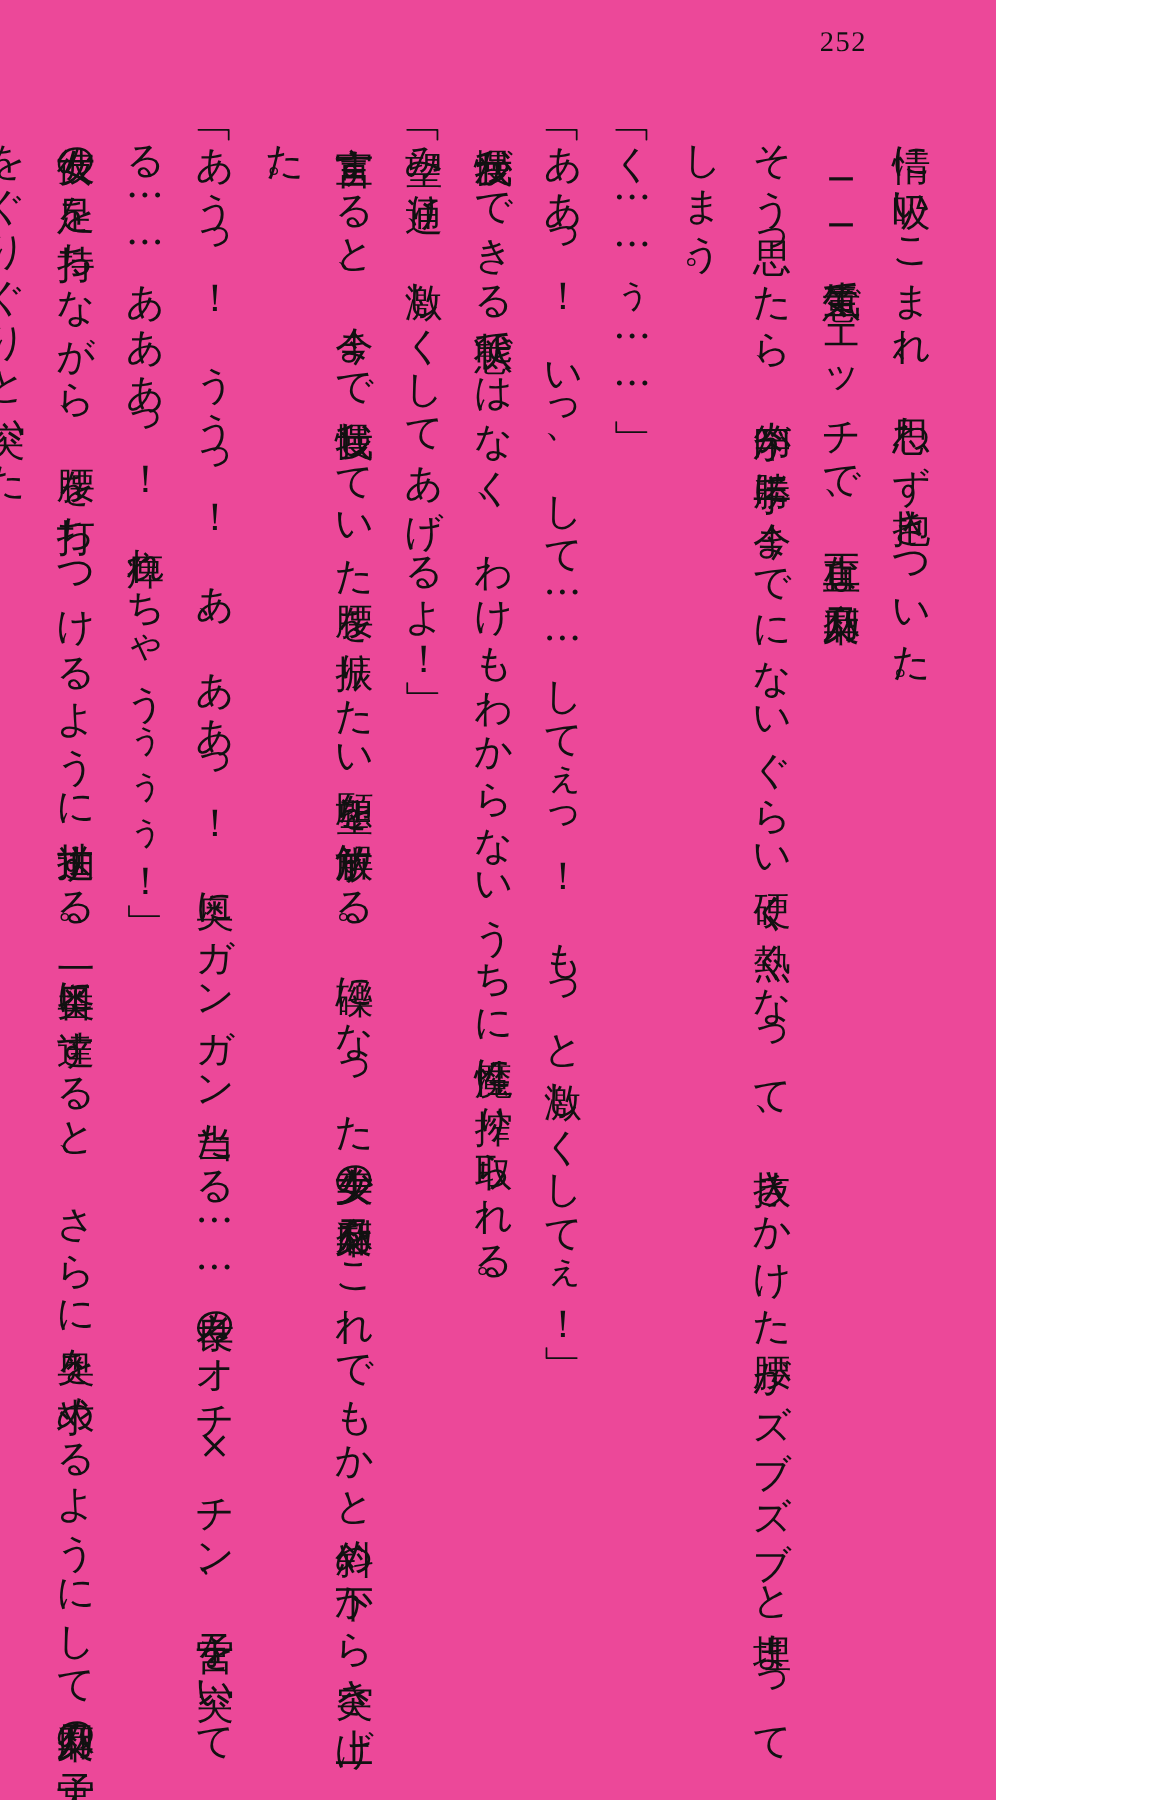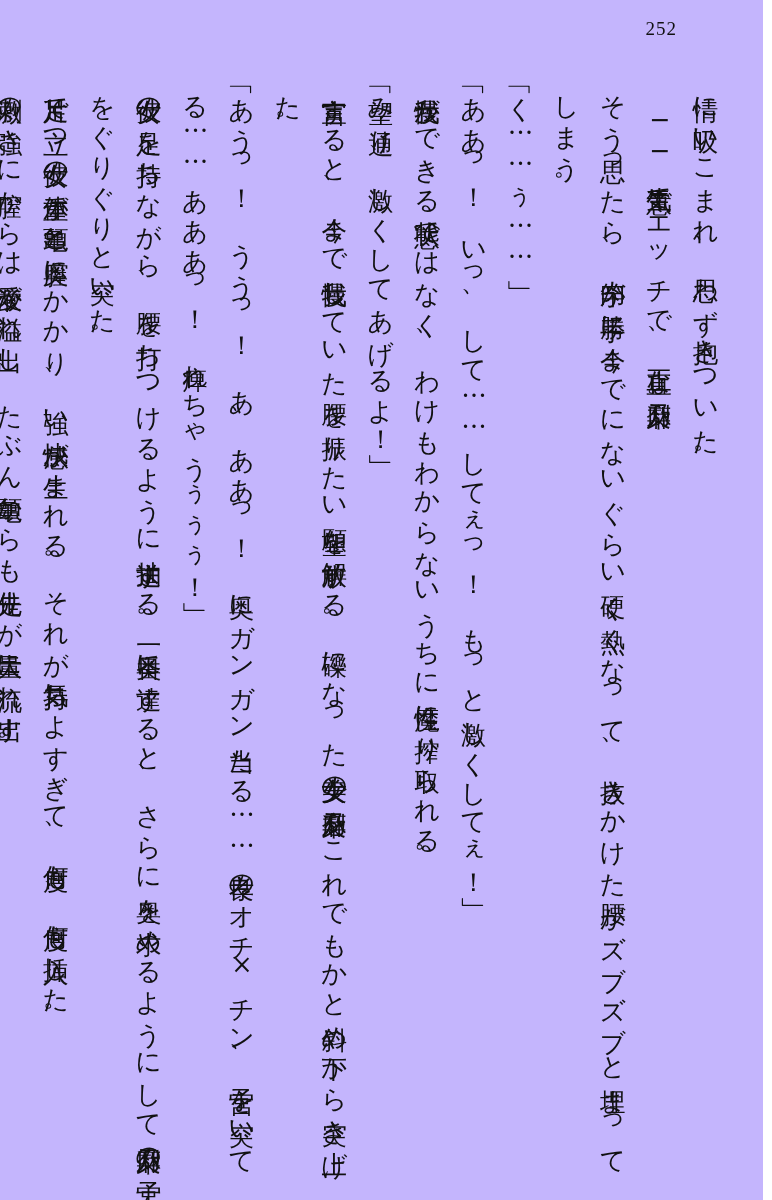--- a/index.html
+++ b/index.html
@@ -2,23 +2,23 @@
 <html><head>
 <meta charset="utf-8">
 <style>
   html, body {
     margin: 0;
     padding: 0;
     background: #ffffff;
   }
   .page {
     position: relative;
-    width: 763px;
+    width: 664px;
     height: 1200px;
-    background: #c4b5fd;
+    background: #ec4899;
     overflow: hidden;
     font-family: "DejaVu Serif", "Liberation Serif", serif;
     color: #111111;
   }
   .page-number {
     position: absolute;
     top: 18px;
     right: 86px;
     font-size: 19px;
     letter-spacing: 1px;

